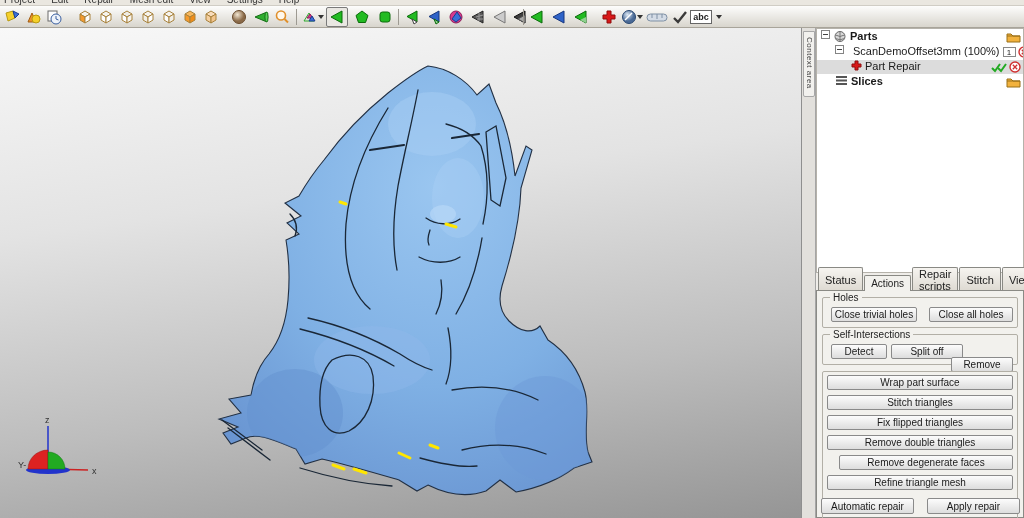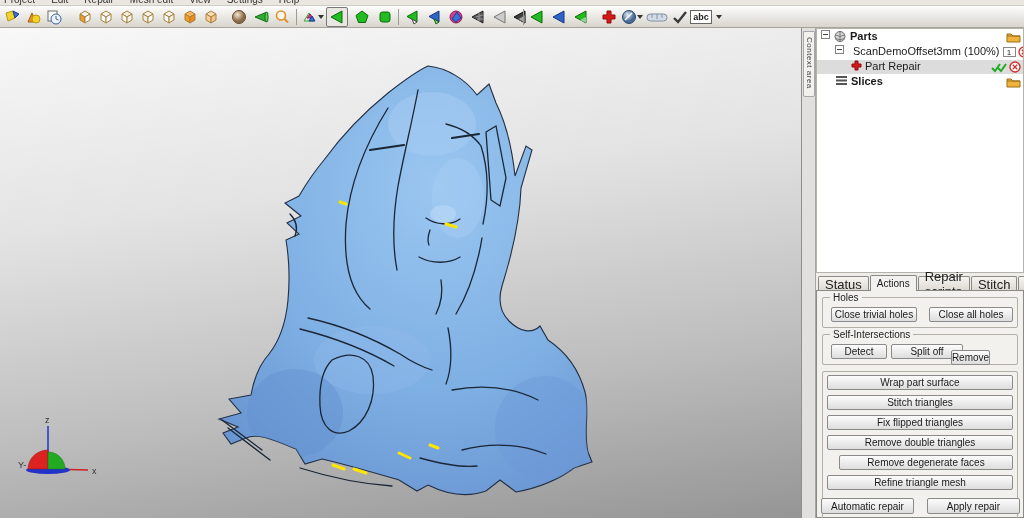--- a/index.html
+++ b/index.html
@@ -31,21 +31,21 @@
   .rpanel { position:absolute; top:28px; left:816px; width:208px; height:490px; background:#efede9; }
   .tree { position:absolute; top:0; left:0; width:208px; height:245px; background:#ffffff; border:1px solid #b5b2aa; overflow:hidden; }
   .trow { display:flex; height:14px; gap:3px; font-size:11px; color:#1a1a1a; padding-right:2px; margin-top:1px; white-space:nowrap; }
   .trow.bold { font-weight:bold; }
   .trow.sel { background:#dcdcdc; }
   .tright { margin-left:auto; display:flex; gap:2px; align-items:center; }
   .expbox { width:9px; height:9px; border:1px solid #848484; background:#fff; position:relative; flex:0 0 auto; }
   .expbox::after { content:""; position:absolute; left:1px; right:1px; top:3px; height:1px; background:#444; }
 
   .tabsrow { position:absolute; top:247px; left:1px; width:207px; height:16px; display:flex; align-items:flex-end; gap:1px; padding-left:1px; }
-  .tab { font-size:13px; color:#222; background:linear-gradient(#f6f4f0,#ddd9d1); border:1px solid #898984; border-bottom:none; border-radius:2px 2px 0 0; padding:0 6px; height:15px; display:flex; align-items:center; }
+  .tab { font-size:11px; color:#222; background:linear-gradient(#f6f4f0,#ddd9d1); border:1px solid #898984; border-bottom:none; border-radius:2px 2px 0 0; padding:0 6px; height:24px; display:flex; align-items:center; }
   .tab.active { background:#f2f1ed; height:16px; position:relative; z-index:3; font-size:10px; }
 
   .pbody { position:absolute; top:262px; left:0; width:208px; height:228px; background:#f2f1ed; border:1px solid #8a8a85; border-top:1px solid #8a8a85; }
   .grp { position:absolute; left:5px; right:5px; border:1px solid #b2afa6; border-radius:2px; }
   .grp .glabel { position:absolute; top:-6px; left:7px; background:#f2f1ed; padding:0 3px; font-size:10px; color:#222; }
   .btn { position:absolute; display:flex; align-items:center; justify-content:center; font-size:10px; color:#1a1a1a; background:linear-gradient(#fcfcfc,#dddddd); border:1px solid #8a8a8a; border-radius:2px; height:15px; cursor:default; }
 </style>
 </head>
 <body>
 
@@ -436,21 +436,21 @@
       <div class="grp" style="top:6px; height:31px;">
         <span class="glabel">Holes</span>
         <div class="btn" style="left:8px; width:86px; top:9px;">Close trivial holes</div>
         <div class="btn" style="left:106px; width:84px; top:9px;">Close all holes</div>
       </div>
 
       <div class="grp" style="top:43px; height:31px;">
         <span class="glabel">Self-Intersections</span>
         <div class="btn" style="left:8px; width:56px; top:9px;">Detect</div>
         <div class="btn" style="left:68px; width:72px; top:9px;">Split off</div>
-        <div class="btn" style="left:128px; width:39px; top:15px;">Remove</div>
+        <div class="btn" style="left:128px; width:62px; top:22px;">Remove</div>
       </div>
 
       <div class="grp" style="top:80px; height:158px;">
         <div class="btn" style="left:4px; right:4px; top:3px;">Wrap part surface</div>
         <div class="btn" style="left:4px; right:4px; top:23px;">Stitch triangles</div>
         <div class="btn" style="left:4px; right:4px; top:43px;">Fix flipped triangles</div>
         <div class="btn" style="left:4px; right:4px; top:63px;">Remove double triangles</div>
         <div class="btn" style="left:16px; right:4px; top:83px;">Remove degenerate faces</div>
         <div class="btn" style="left:4px; right:4px; top:103px;">Refine triangle mesh</div>
       </div>

